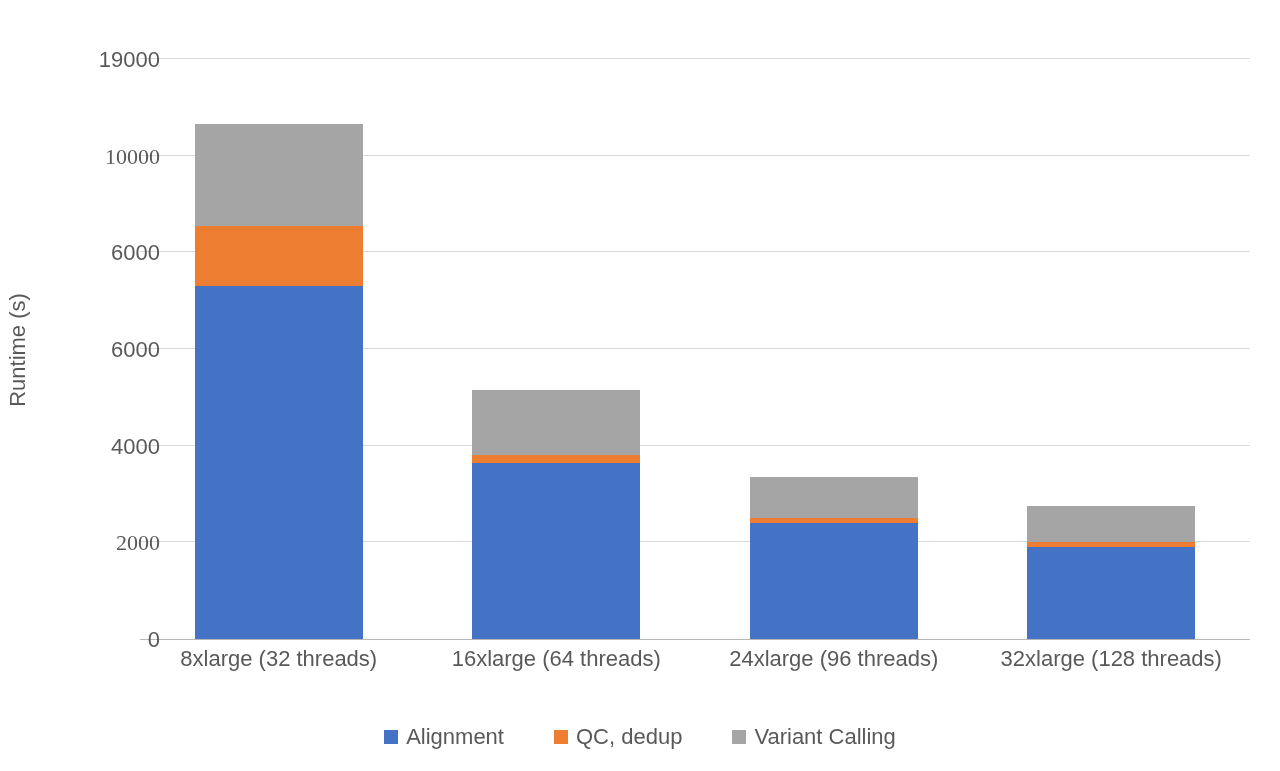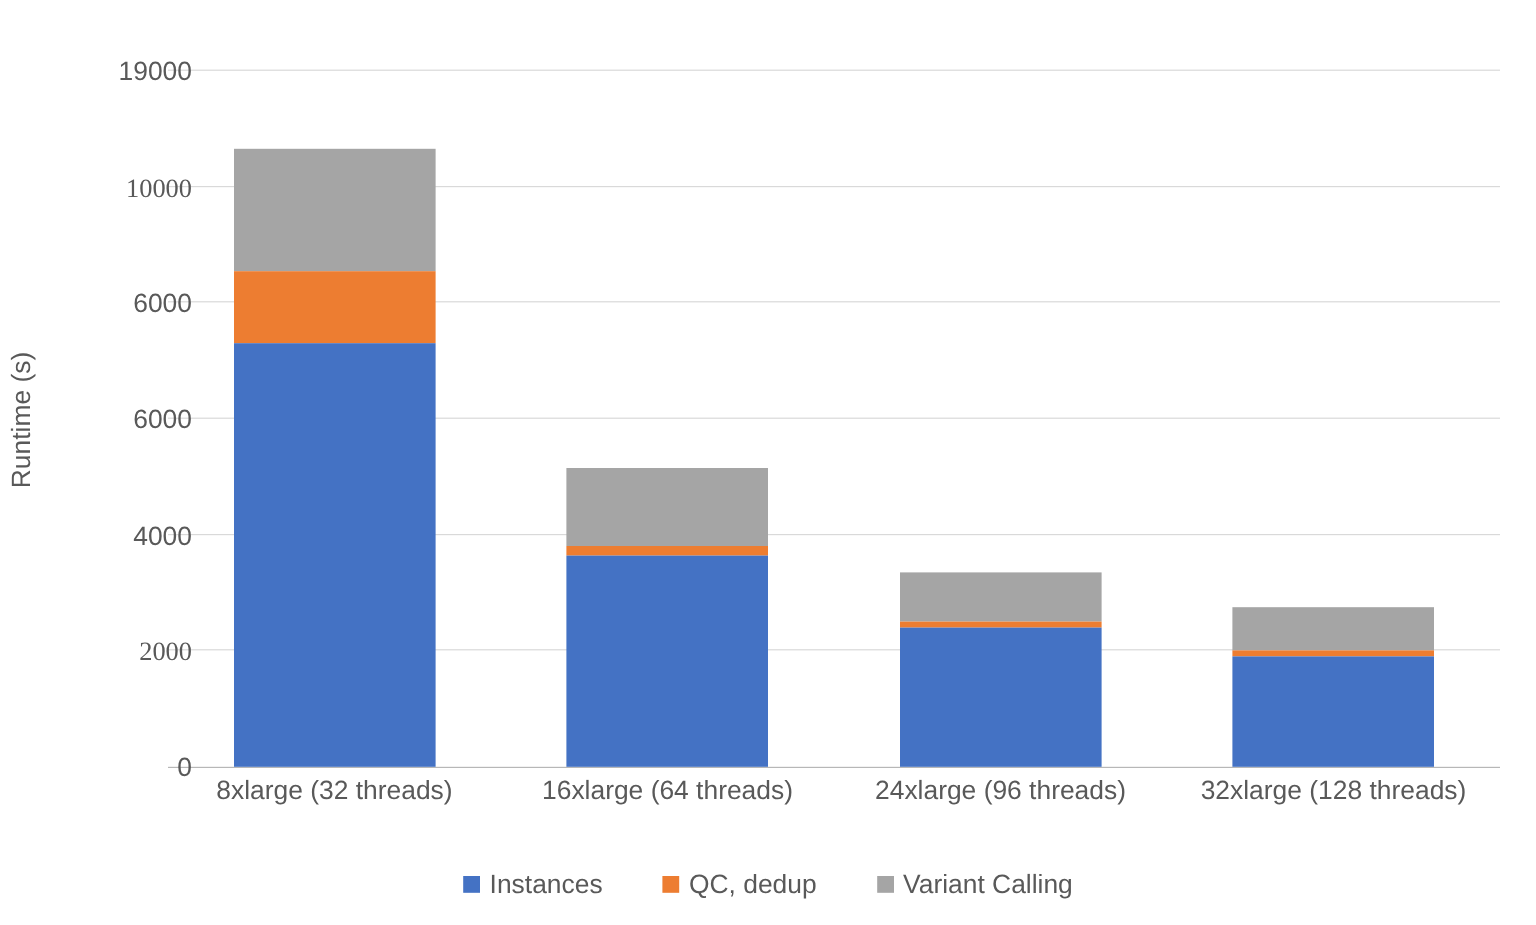--- a/index.html
+++ b/index.html
@@ -139,21 +139,21 @@
   <div id="cats">
       <div class="cat-label" style="left: 143.75px;">8xlarge (32 threads)</div>
       <div class="cat-label" style="left: 421.25px;">16xlarge (64 threads)</div>
       <div class="cat-label" style="left: 698.75px;">24xlarge (96 threads)</div>
       <div class="cat-label" style="left: 976.25px;">32xlarge (128 threads)</div>
     </div>
 
   <div class="legend" id="legend">
       <div class="legend-item">
         <span class="swatch" style="background: rgb(68, 114, 196);"></span>
-        <span>Instances</span>
+        <span>Alignment</span>
       </div>
       <div class="legend-item">
         <span class="swatch" style="background: rgb(237, 125, 49);"></span>
         <span>QC, dedup</span>
       </div>
       <div class="legend-item">
         <span class="swatch" style="background: rgb(165, 165, 165);"></span>
         <span>Variant Calling</span>
       </div>
     </div>

